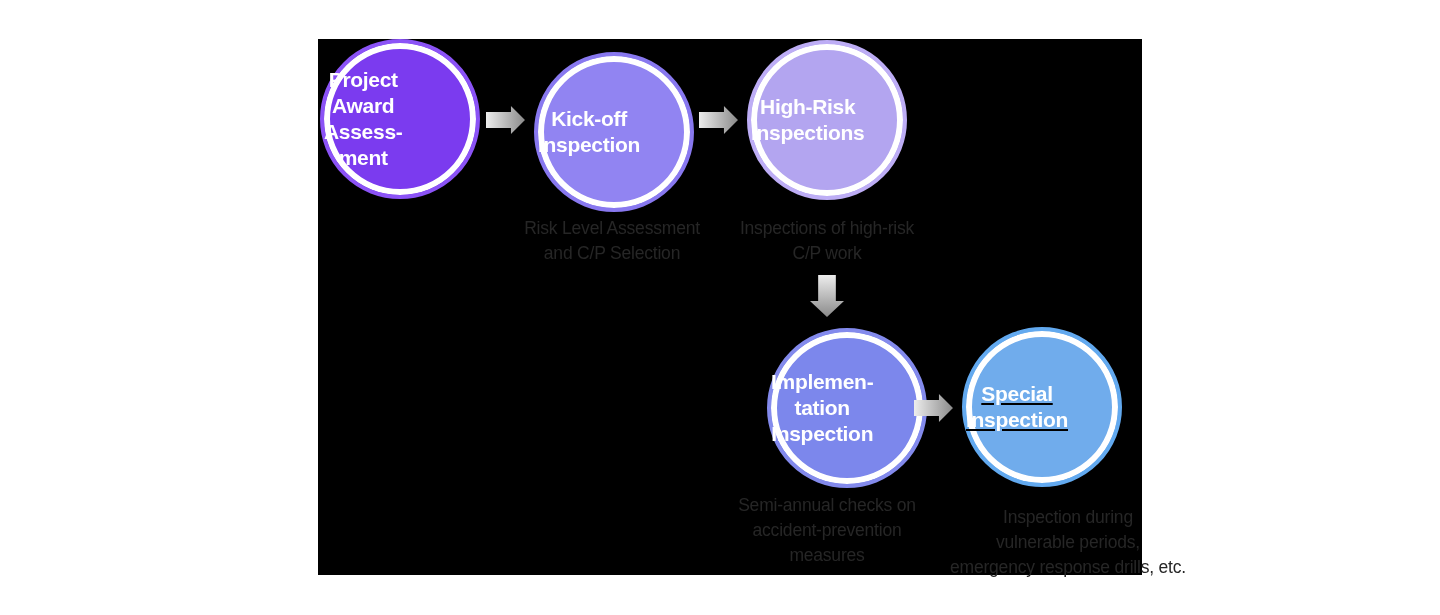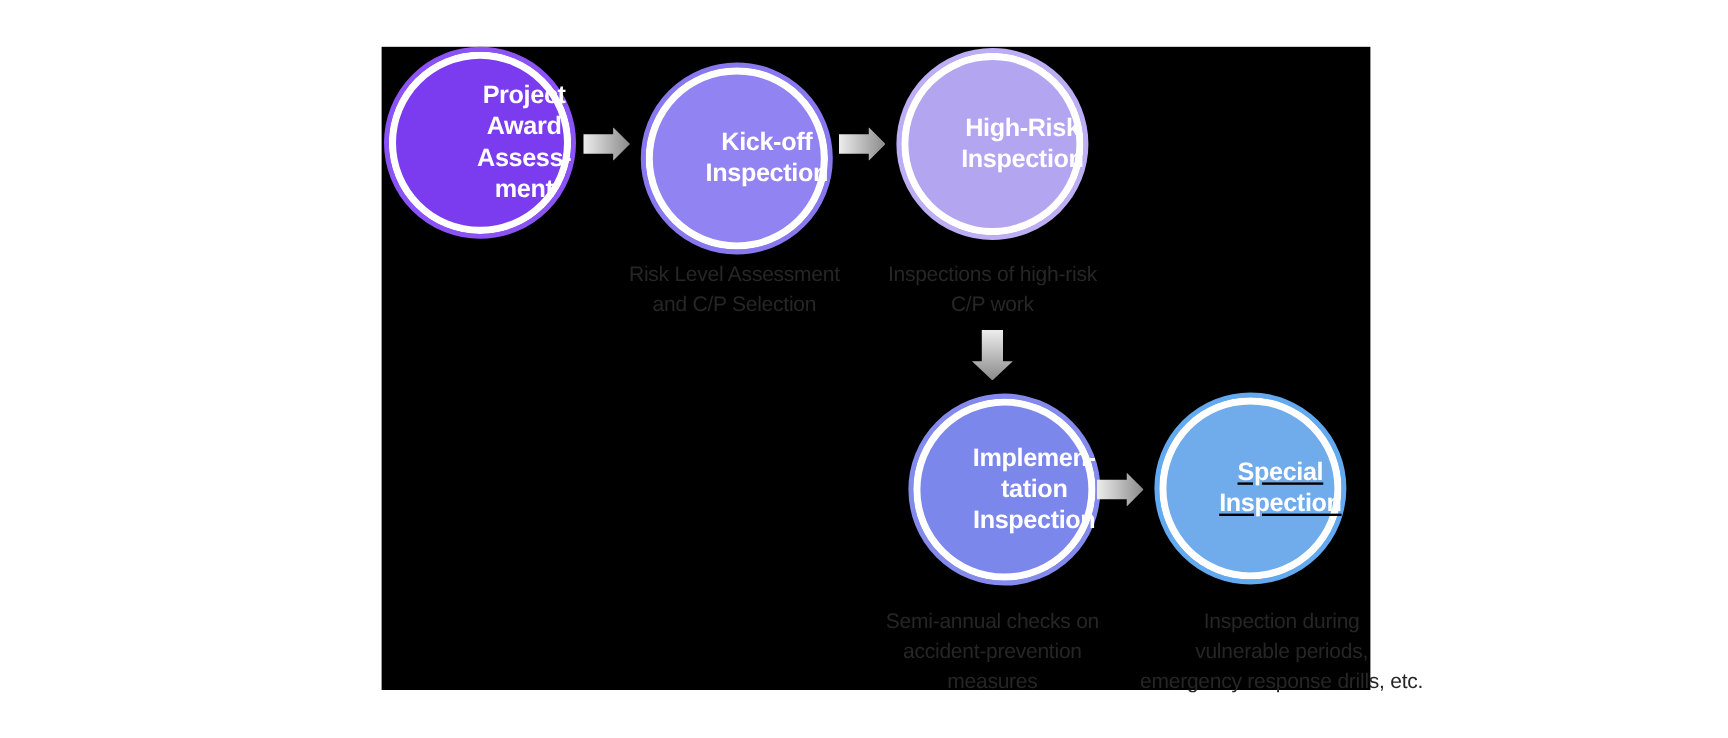--- a/index.html
+++ b/index.html
@@ -19,50 +19,50 @@
     width:824px;height:536px;
   }
   .circle{
     position:absolute;
     width:160px;height:160px;
     box-sizing:border-box;
     border-radius:50%;
     border:4px solid var(--ring);
     background:var(--fill);
     box-shadow:inset 0 0 0 6px #ffffff;
-    display:flex;align-items:center;justify-content:flex-end;
+    display:flex;align-items:center;justify-content:flex-start;
     text-align:center;
   }
   .circle-label{
     color:#ffffff;
     font-weight:700;
     font-size:21px;
     line-height:26px;
     letter-spacing:-0.3px;
     white-space:pre-line;
   }
   .c1{left:2px;top:0;}
   .c2{left:216px;top:13px;}
   .c3{left:429px;top:1px;}
-  .c4{left:439px;top:289px;}
+  .c4{left:449px;top:289px;}
   .c5{left:644px;top:288px;text-decoration:underline;}
 
   .desc{
     position:absolute;
     text-align:center;
     color:#262626;
     font-size:17.5px;
     line-height:25px;
     font-weight:500;
     letter-spacing:-0.2px;
     white-space:pre-line;
   }
   .descB{left:174px;top:177px;width:240px;}
   .descC{left:389px;top:177px;width:240px;}
-  .descD{left:389px;top:466px;width:240px;}
+  .descD{left:389px;top:454px;width:240px;}
   .descE{left:610px;top:466px;width:280px;}
 
   .arrow{position:absolute;}
   .arrow-right{
     width:39px;height:28px;
     background:linear-gradient(to right,var(--arrow-from),var(--arrow-to));
     clip-path:polygon(0 21%,64% 21%,64% 0,100% 50%,64% 100%,64% 79%,0 79%);
   }
   .arrow-down{
     width:34px;height:42px;
@@ -88,21 +88,21 @@
 ment</span>
     </div>
 
     <div class="circle c2" style="--fill: #9184f2; --ring: #8878ef;">
       <span class="circle-label">Kick-off
 Inspection</span>
     </div>
 
     <div class="circle c3" style="--fill: #b3a5f0; --ring: #bdadf5;">
       <span class="circle-label">High-Risk
-Inspection</span>
+Inspections</span>
     </div>
 
     <div class="circle c4" style="--fill: #7c87ec; --ring: #838aec;">
       <span class="circle-label">Implemen-
 tation
 Inspection</span>
     </div>
 
     <div class="circle c5" style="--fill: #70acec; --ring: #62a9ef;">
       <span class="circle-label">Special

